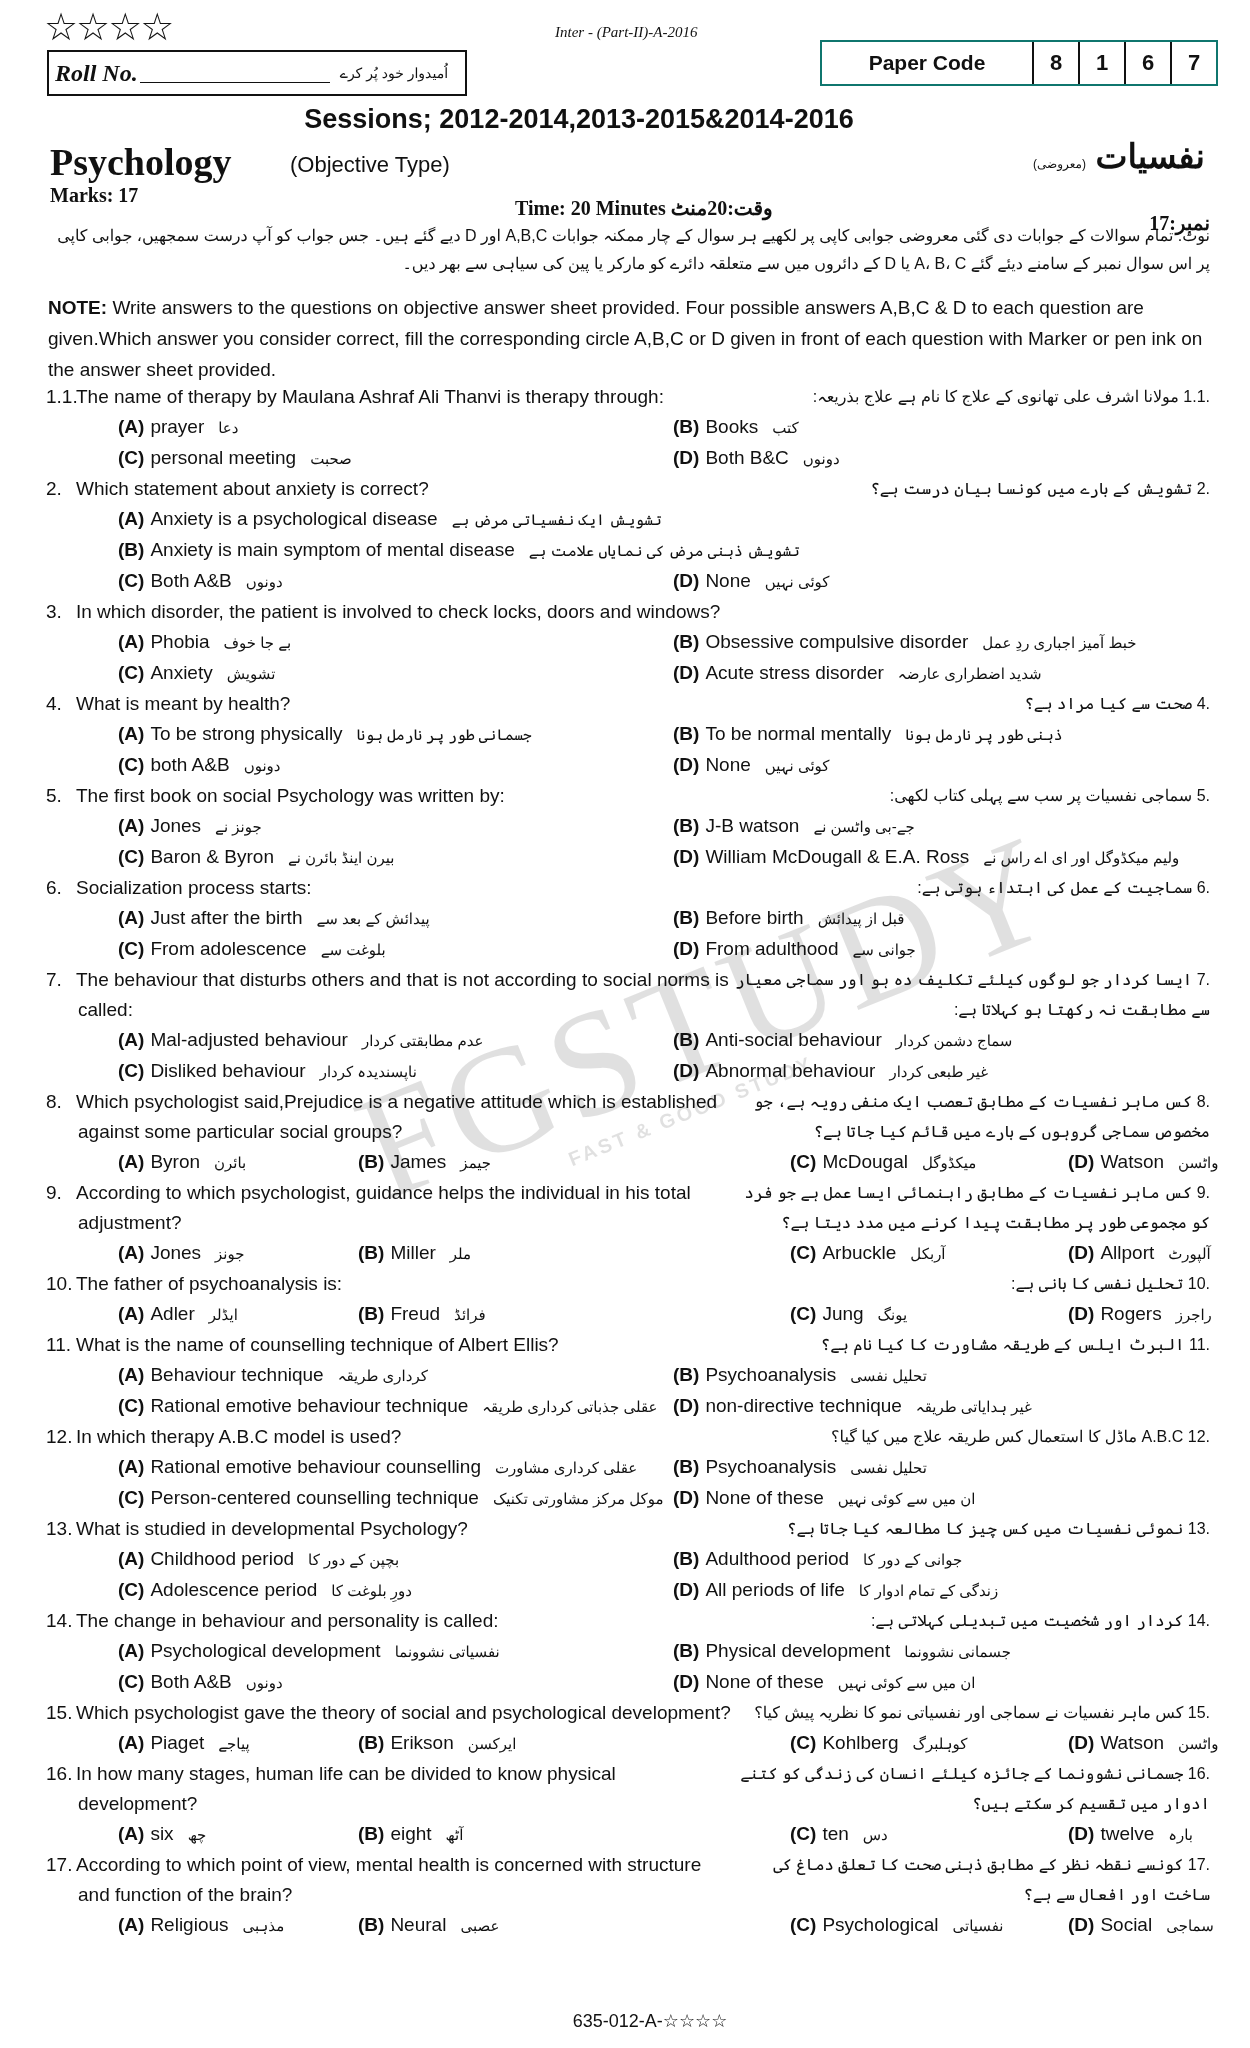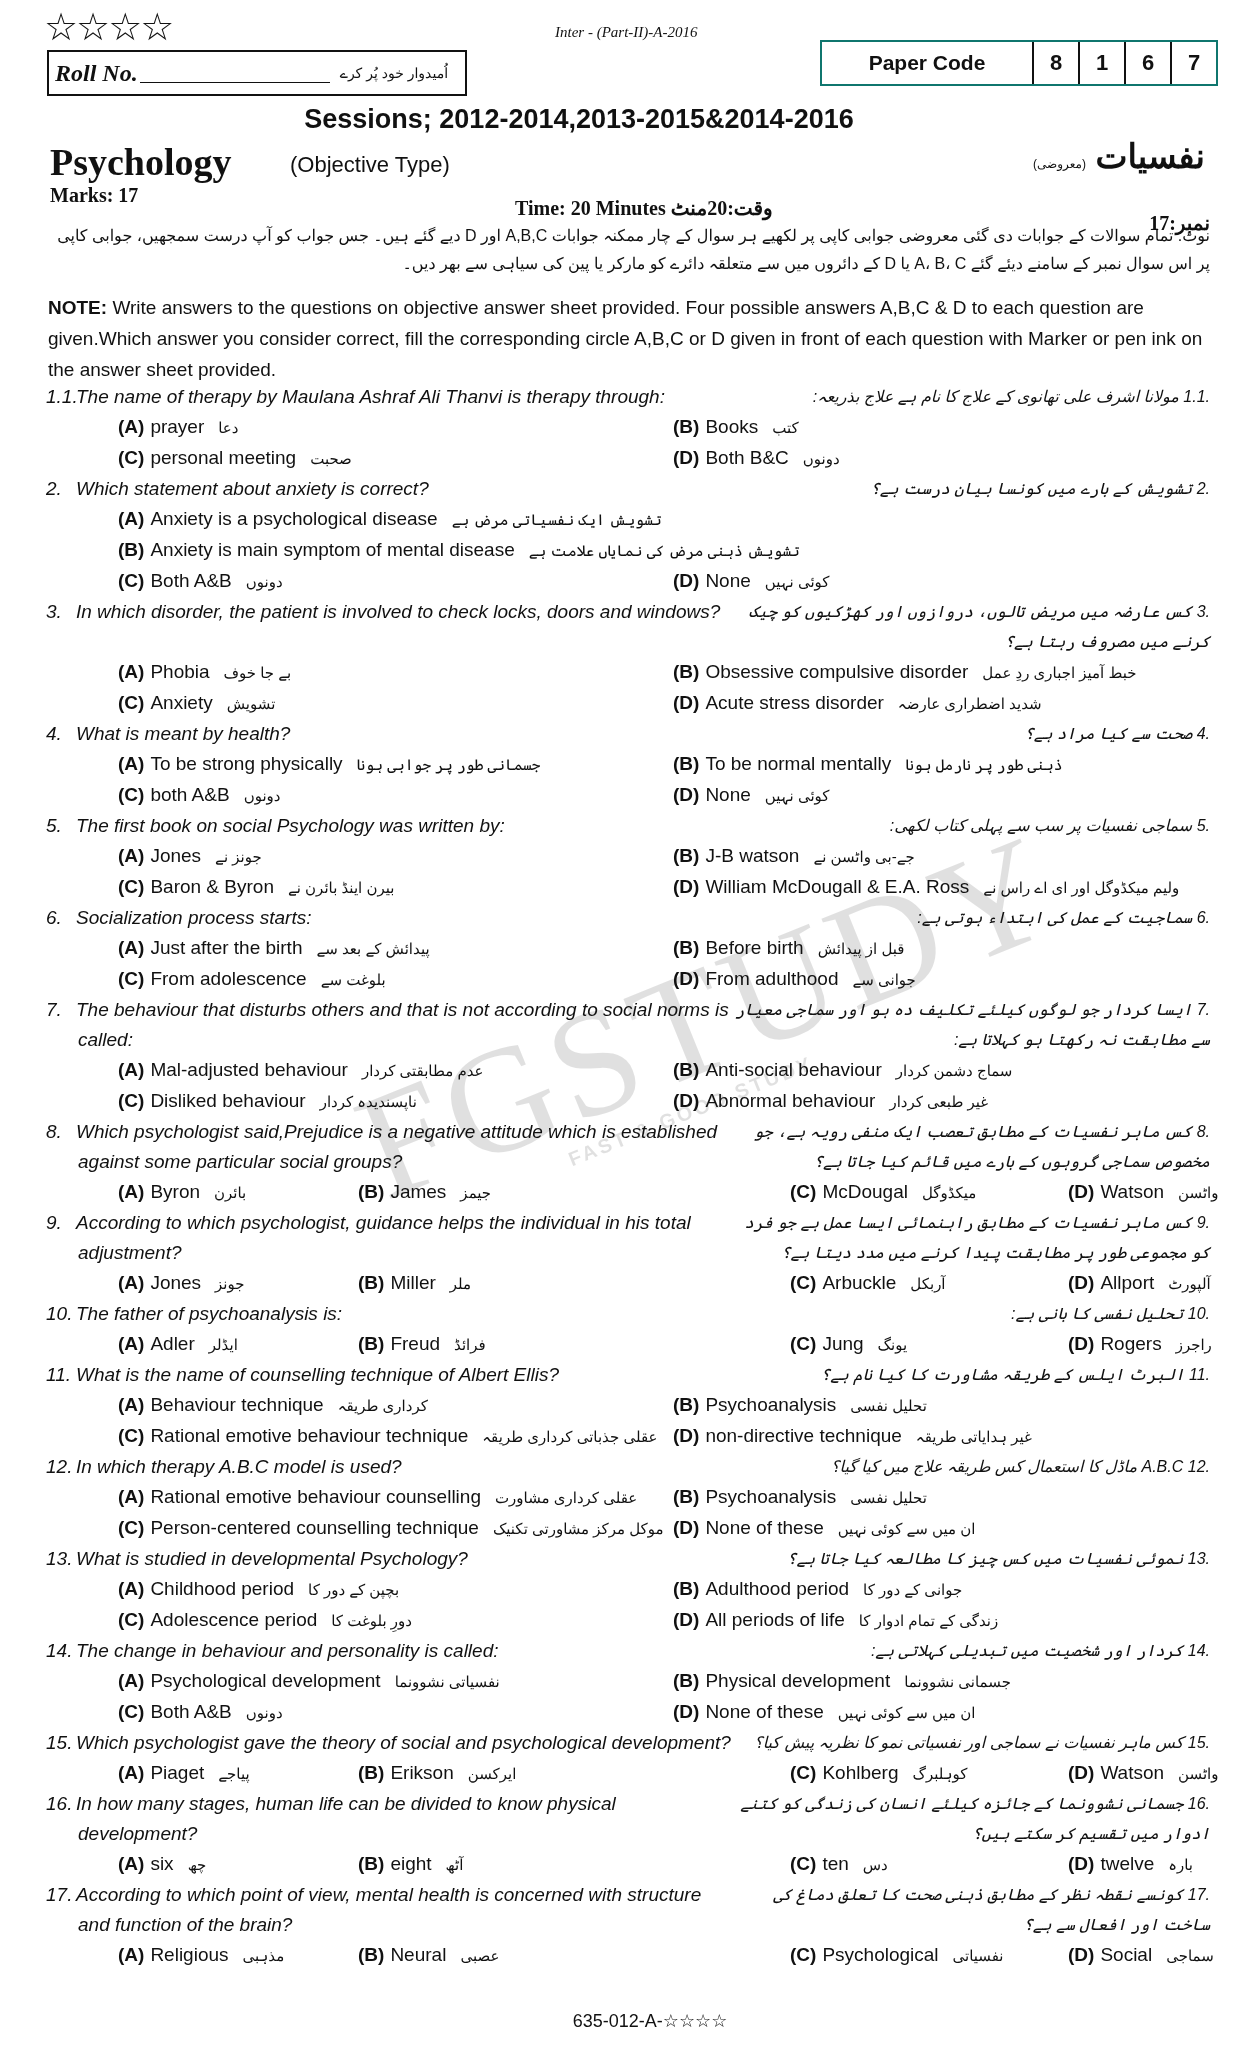--- a/index.html
+++ b/index.html
@@ -23,21 +23,21 @@
   .subject-ur { right: 45px; top: 136px; font-size: 34px; font-weight: bold; direction: rtl; }
   .subject-ur small { font-size: 12px; font-weight: normal; margin-left: 12px; }
   .marks { left: 50px; top: 184px; font-family: "Liberation Serif", serif; font-weight: bold; font-size: 20px; }
   .time { left: 515px; top: 196px; font-family: "Liberation Serif", serif; font-weight: bold; font-size: 20px; }
   .marks-ur { right: 40px; top: 211px; font-family: "Liberation Serif", serif; font-weight: bold; font-size: 20px; direction: rtl; }
   .note-ur { right: 40px; top: 222px; width: 1160px; direction: rtl; font-size: 16px; line-height: 28px; text-align: right; }
   .note-en { left: 48px; top: 292px; width: 1160px; font-size: 19px; line-height: 31px; }
   .note-en b { font-weight: bold; }
   .questions { left: 0; top: 382px; width: 1250px; }
   .q { position: relative; }
-  .q-row { display: flex; justify-content: space-between; align-items: flex-start; font-size: 19px; line-height: 30px; font-style: italic; }
+  .q-row { display: flex; justify-content: space-between; align-items: flex-start; font-size: 19px; line-height: 30px; }
   .q-en { padding-left: 78px; width: 660px; }
   .q-en .num { display: inline-block; width: 30px; margin-left: -32px; }
   .q-ur { direction: rtl; text-align: right; padding-right: 40px; width: 480px; font-size: 16px; }
   .opts { display: grid; font-size: 19px; line-height: 30px; padding-left: 118px; }
   .opts.two { grid-template-columns: 555px 560px; }
   .opts.four { grid-template-columns: 240px 432px 278px 200px; }
   .opt .letter { font-weight: bold; margin-right: 6px; }
   .opt .ur { font-size: 15px; margin-left: 14px; direction: rtl; unicode-bidi: isolate; }
   .opts.two .full { grid-column: 1 / 3; }
   .footer { left: 0; width: 1250px; top: 2010px; text-align: center; font-size: 18px; padding-left: 25px; }
@@ -104,36 +104,35 @@
       <div class="opts two">
         <div class="opt full"><span class="letter">(A)</span><span>Anxiety is a psychological disease</span><span class="ur">تشویش ایک نفسیاتی مرض ہے</span></div>
         <div class="opt full"><span class="letter">(B)</span><span>Anxiety is main symptom of mental disease</span><span class="ur">تشویش ذہنی مرض کی نمایاں علامت ہے</span></div>
         <div class="opt"><span class="letter">(C)</span><span>Both A&amp;B</span><span class="ur">دونوں</span></div>
         <div class="opt"><span class="letter">(D)</span><span>None</span><span class="ur">کوئی نہیں</span></div>
       </div>
     </div>
     <div class="q">
       <div class="q-row">
         <div class="q-en"><span class="num">3.</span><span>In which disorder, the patient is involved to check locks, doors and windows?</span></div>
-        <div class="q-ur"><span>.3</span> <span>کس عارضہ میں مریض تالوں، دروازوں اور کھڑکیوں کو چیک کرنے میں مصروف رہتا ہے؟</span></div>
       </div>
       <div class="opts two">
         <div class="opt"><span class="letter">(A)</span><span>Phobia</span><span class="ur">بے جا خوف</span></div>
         <div class="opt"><span class="letter">(B)</span><span>Obsessive compulsive disorder</span><span class="ur">خبط آمیز اجباری ردِ عمل</span></div>
         <div class="opt"><span class="letter">(C)</span><span>Anxiety</span><span class="ur">تشویش</span></div>
         <div class="opt"><span class="letter">(D)</span><span>Acute stress disorder</span><span class="ur">شدید اضطراری عارضہ</span></div>
       </div>
     </div>
     <div class="q">
       <div class="q-row">
         <div class="q-en"><span class="num">4.</span><span>What is meant by health?</span></div>
         <div class="q-ur"><span>.4</span> <span>صحت سے کیا مراد ہے؟</span></div>
       </div>
       <div class="opts two">
-        <div class="opt"><span class="letter">(A)</span><span>To be strong physically</span><span class="ur">جسمانی طور پر جوابی ہونا</span></div>
+        <div class="opt"><span class="letter">(A)</span><span>To be strong physically</span><span class="ur">جسمانی طور پر نارمل ہونا</span></div>
         <div class="opt"><span class="letter">(B)</span><span>To be normal mentally</span><span class="ur">ذہنی طور پر نارمل ہونا</span></div>
         <div class="opt"><span class="letter">(C)</span><span>both A&amp;B</span><span class="ur">دونوں</span></div>
         <div class="opt"><span class="letter">(D)</span><span>None</span><span class="ur">کوئی نہیں</span></div>
       </div>
     </div>
     <div class="q">
       <div class="q-row">
         <div class="q-en"><span class="num">5.</span><span>The first book on social Psychology was written by:</span></div>
         <div class="q-ur"><span>.5</span> <span>سماجی نفسیات پر سب سے پہلی کتاب لکھی:</span></div>
       </div>

